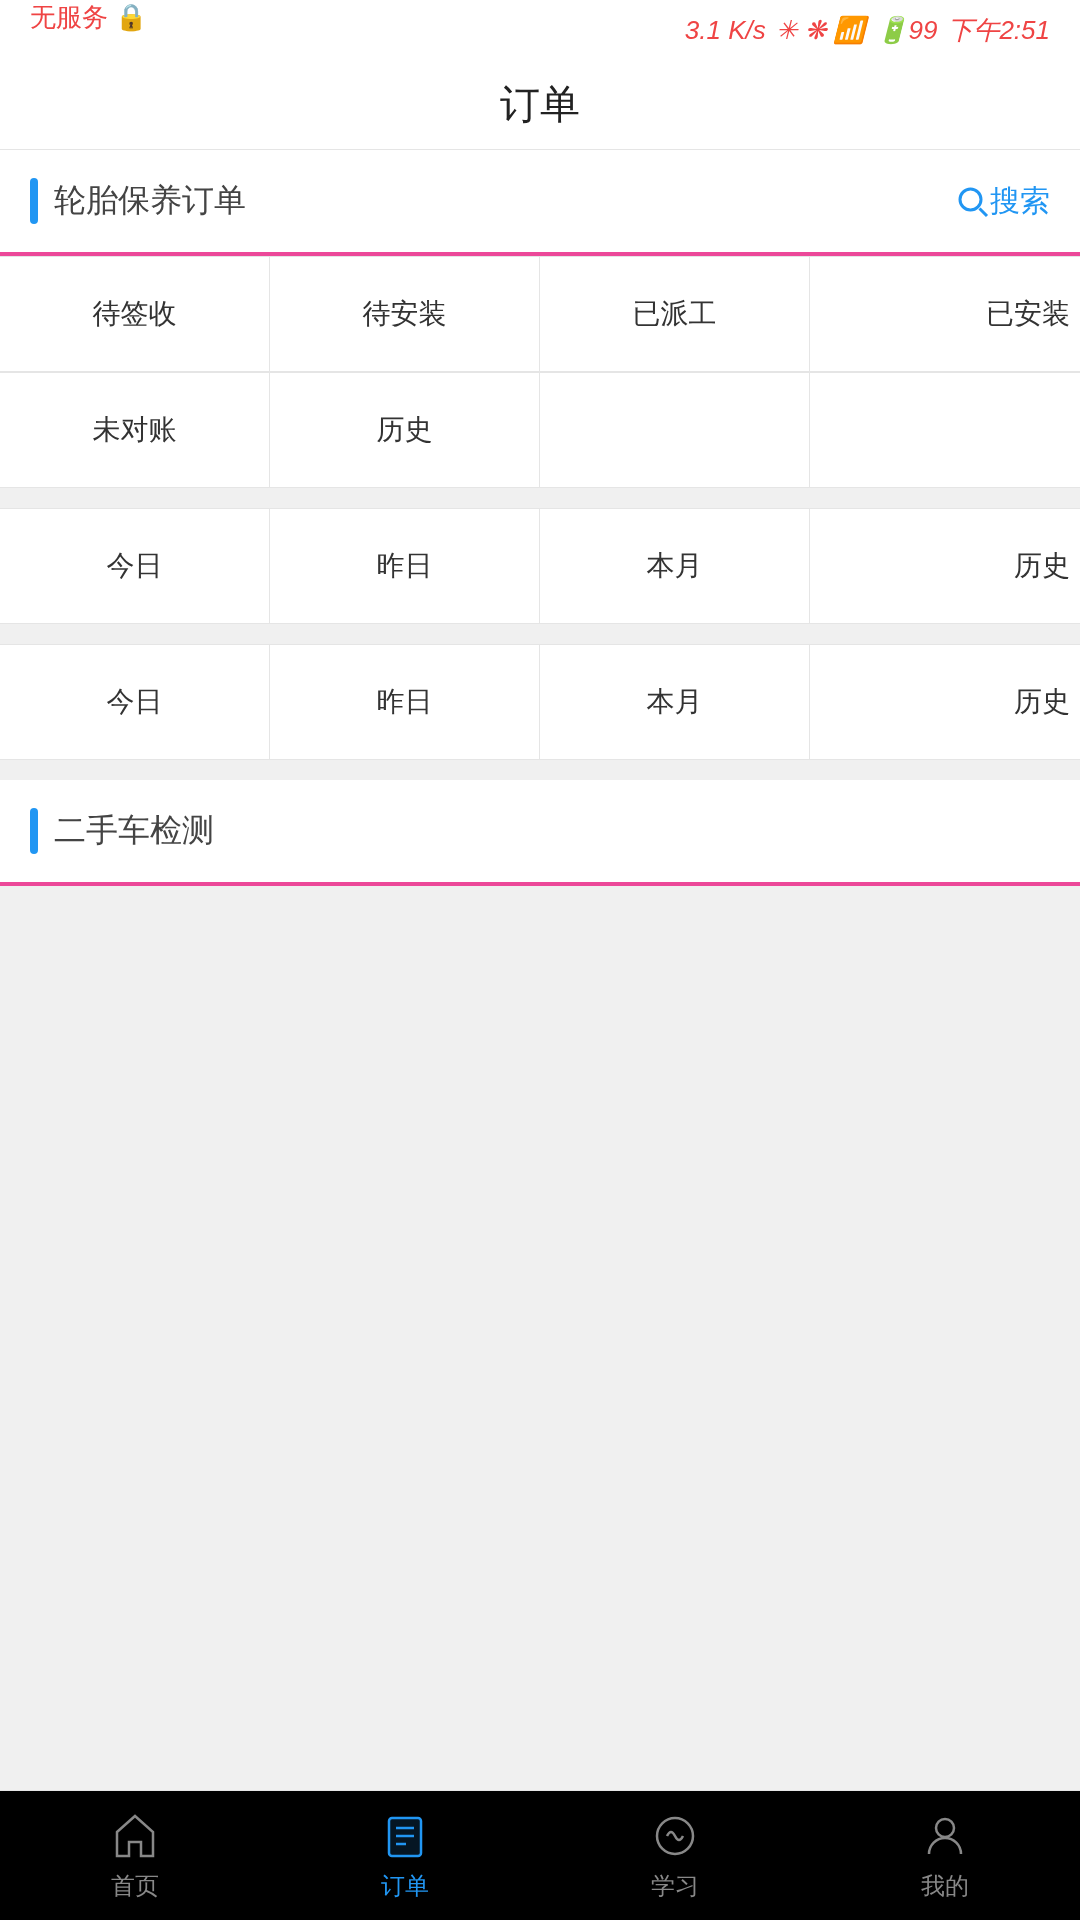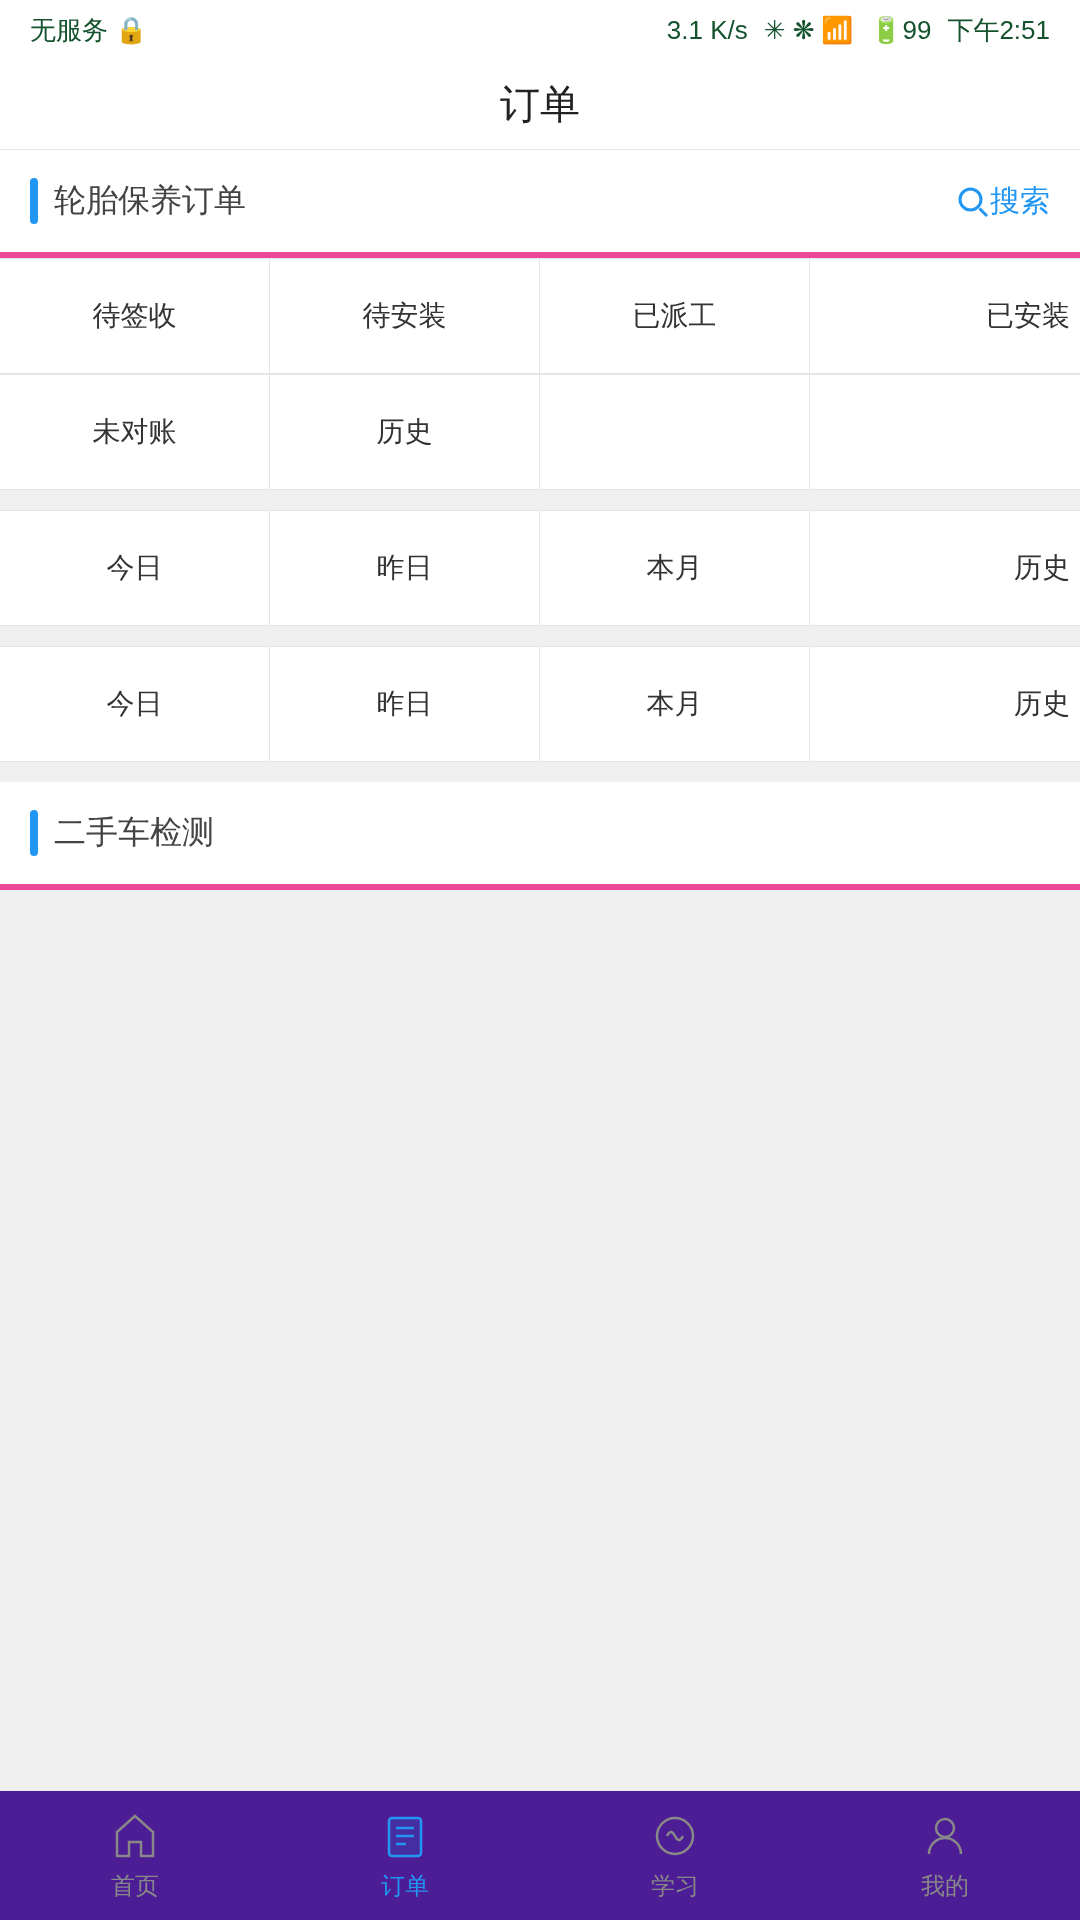--- a/index.html
+++ b/index.html
@@ -12,28 +12,27 @@
       overflow: hidden;
       position: relative;
     }
 
     
     .status-bar {
       width: 100%;
       height: 60px;
       background: #fff;
       display: flex;
-      align-items: center;
       justify-content: space-between;
       padding: 0 30px;
       font-size: 26px;
-      color: #14532d;
+      color: #ef4444;
     }
     .status-left { font-size: 26px; }
-    .status-right { display: flex; align-items: center; gap: 16px; font-size: 26px; }
+    .status-right { display: flex; align-items: center; gap: 10px; font-size: 26px; font-style: italic; }
 
     
     .title-bar {
       width: 100%;
       height: 90px;
       background: #fff;
       display: flex;
       align-items: center;
       justify-content: center;
       border-bottom: 1px solid #e5e5e5;
@@ -57,21 +56,21 @@
       background: #fff;
       margin-bottom: 20px;
     }
 
     .section-header {
       display: flex;
       align-items: center;
       justify-content: space-between;
       padding: 28px 30px;
       background: #fff;
-      border-bottom: 6px solid #ec4899;
+      border-bottom: 4px solid #ec4899;
     }
     .section-title-wrapper {
       display: flex;
       align-items: center;
       gap: 16px;
     }
     .section-accent {
       width: 8px;
       height: 46px;
       background: #2196F3;
@@ -120,21 +119,21 @@
       background: #fff;
     }
 
     
     .bottom-nav {
       position: absolute;
       bottom: 0;
       left: 0;
       width: 100%;
       height: 130px;
-      background: #4c1d95;
+      background: #000000;
       border-top: 1px solid #e5e5e5;
       display: flex;
       align-items: center;
     }
     .nav-item {
       flex: 1;
       display: flex;
       flex-direction: column;
       align-items: center;
       justify-content: center;

